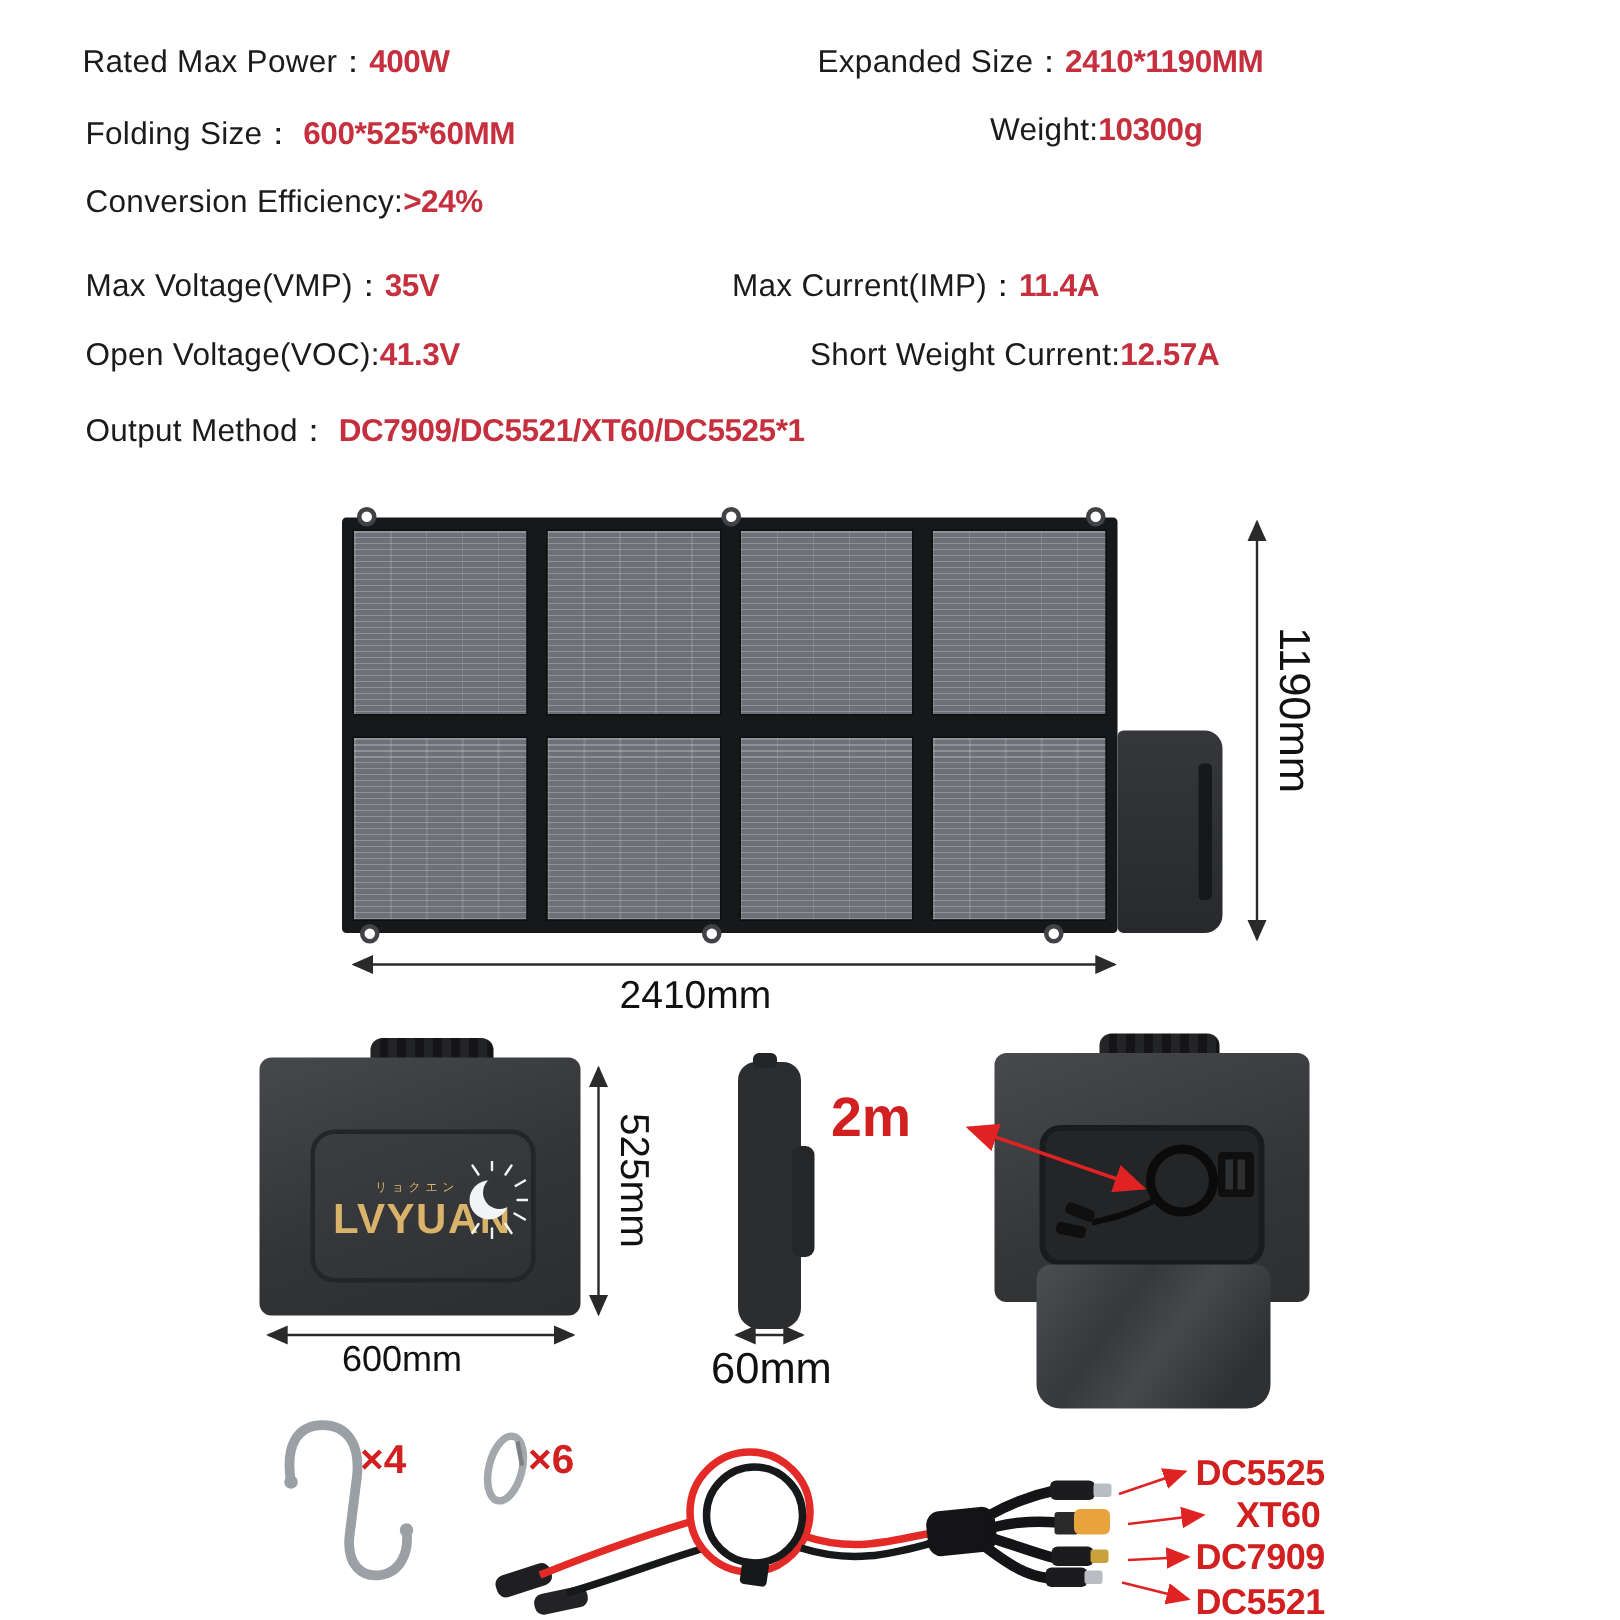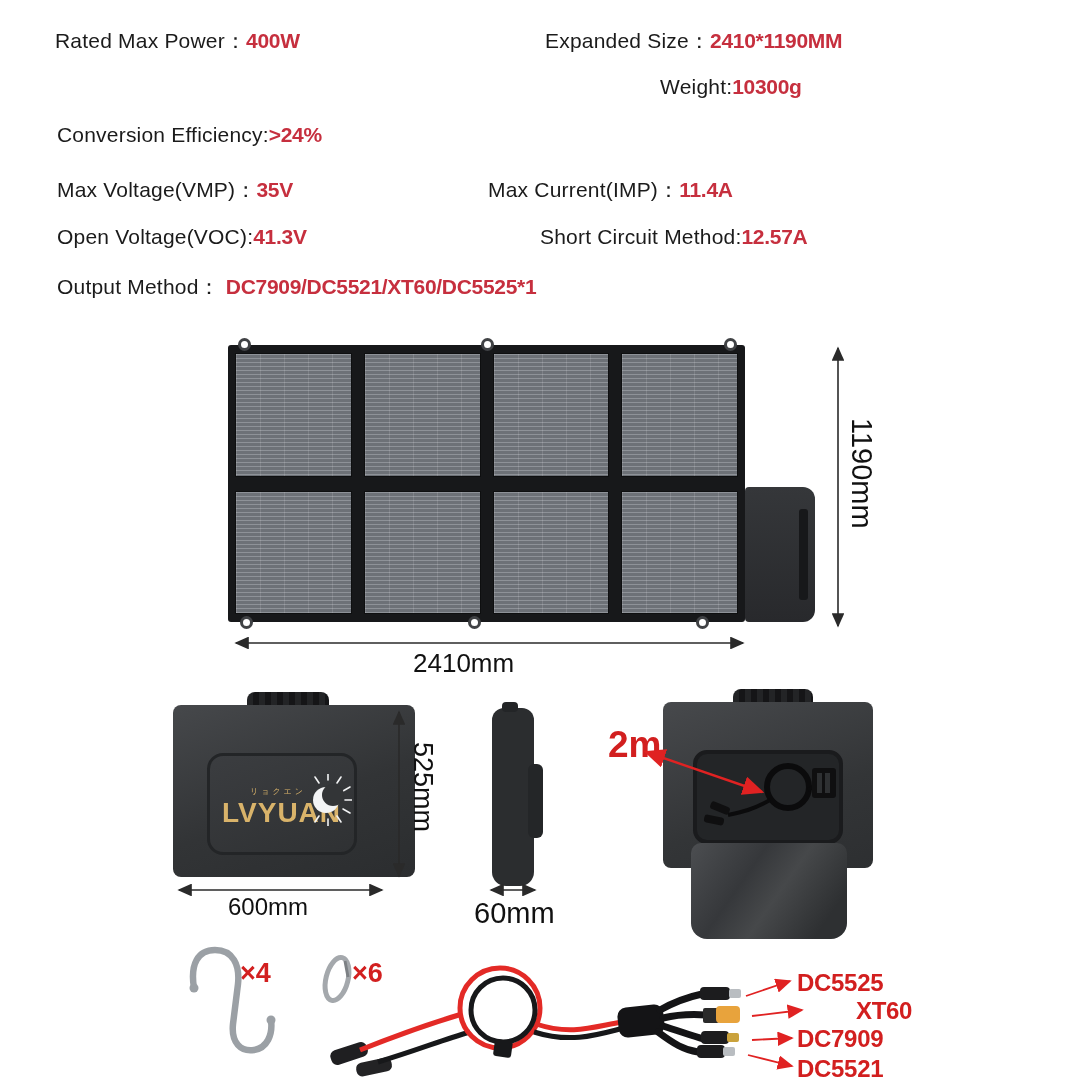--- a/index.html
+++ b/index.html
@@ -22,21 +22,21 @@
          background:linear-gradient(180deg,#35373a,#28292c);border-radius:4px 12px 12px 4px;}
   #panel-pouch:after{content:"";position:absolute;right:7px;top:22px;bottom:22px;width:9px;
          background:#17181a;border-radius:3px;}
   
   .dim{position:absolute;font-size:31px;color:#111;}
   .dim.vert{writing-mode:vertical-rl;}
   .red-note{position:absolute;color:#d21f1f;font-weight:700;}
   
   .handle{position:absolute;height:16px;border-radius:8px 8px 2px 2px;
           background:repeating-linear-gradient(90deg,#232426 0 6px,#151517 6px 12px);}
-  #bag-front{position:absolute;left:173px;top:705px;width:242px;height:172px;border-radius:8px;
+  #bag-front{position:absolute;left:173px;top:705px;width:214px;height:172px;border-radius:8px;
           background:linear-gradient(160deg,#46484b,#323436 55%,#2b2d2f);}
   #front-pocket{position:absolute;left:34px;top:48px;width:150px;height:102px;
           border:3px solid #232527;border-radius:16px;box-sizing:border-box;
           background:linear-gradient(160deg,#3b3d40,#2f3133);}
   #logo{position:absolute;left:12px;top:30px;width:112px;text-align:center;}
   #logo .jp{font-size:8px;color:#d9b36a;letter-spacing:3px;display:block;}
   #logo .en{font-size:28px;font-weight:700;color:#d9b36a;letter-spacing:1px;display:block;}
   #sunburst{position:absolute;left:94px;top:18px;}
   
   #side-view{position:absolute;left:492px;top:708px;width:42px;height:178px;background:#2b2d2f;
@@ -61,26 +61,27 @@
   .conn-label{position:absolute;color:#d21f1f;font-weight:700;font-size:24px;letter-spacing:-.3px;}
   .qty{position:absolute;color:#d21f1f;font-weight:700;font-size:27px;}
 </style>
 </head>
 <body>
 
 <div id="canvas">
 
   <div class="spec" style="left:55px;top:27px"><span>Rated Max Power：</span><span class="val">400W</span></div>
   <div class="spec" style="left:545px;top:27px"><span>Expanded Size：</span><span class="val">2410*1190MM</span></div>
+  <div class="spec" style="left:57px;top:75px"><span>Folding Size： </span><span class="val">600*525*60MM</span></div>
   <div class="spec" style="left:660px;top:75px"><span>Weight:</span><span class="val">10300g</span></div>
   <div class="spec" style="left:57px;top:123px"><span>Conversion Efficiency:</span><span class="val">&gt;24%</span></div>
   <div class="spec" style="left:57px;top:176px"><span>Max Voltage(VMP)：</span><span class="val">35V</span></div>
   <div class="spec" style="left:488px;top:176px"><span>Max Current(IMP)：</span><span class="val">11.4A</span></div>
   <div class="spec" style="left:57px;top:225px"><span>Open Voltage(VOC):</span><span class="val">41.3V</span></div>
-  <div class="spec" style="left:540px;top:225px"><span>Short Circuit Method:</span><span class="val">12.57A</span></div>
+  <div class="spec" style="left:540px;top:225px"><span>Short Weight Current:</span><span class="val">12.57A</span></div>
   <div class="spec" style="left:57px;top:273px"><span>Output Method： </span><span class="val">DC7909/DC5521/XT60/DC5525*1</span></div>
 
   <div id="panel">
     <div class="cell"></div>
     <div class="cell"></div>
     <div class="cell"></div>
     <div class="cell"></div>
     <div class="cell"></div>
     <div class="cell"></div>
     <div class="cell"></div>
@@ -125,27 +126,27 @@
   <div class="dim" style="left:228px;top:893px;font-size:24px">600mm</div>
 
   <div id="side-view"></div>
   <div class="dim" style="left:474px;top:897px;font-size:29px">60mm</div>
 
   <div class="handle" style="left:733px;top:689px;width:80px"></div>
   <div id="bag-back">
     <div id="back-compartment"></div>
   </div>
   <div id="bag-flap"></div>
-  <div class="red-note" style="left:608px;top:724px;font-size:37px">2m</div>
+  <div class="red-note" style="left:554px;top:724px;font-size:37px">2m</div>
 
   <div class="qty" style="left:240px;top:958px">×4</div>
   <div class="qty" style="left:352px;top:958px">×6</div>
 
   <div class="conn-label" style="left:797px;top:969px">DC5525</div>
-  <div class="conn-label" style="left:856px;top:997px">XT60</div>
+  <div class="conn-label" style="left:824px;top:997px">XT60</div>
   <div class="conn-label" style="left:797px;top:1025px">DC7909</div>
   <div class="conn-label" style="left:797px;top:1055px">DC5521</div>
 
   <svg id="overlay" width="1080" height="1080" viewBox="0 0 1080 1080">
     <defs>
       <marker id="ah-dark" markerWidth="9" markerHeight="8" refX="8" refY="4" orient="auto-start-reverse">
         <path d="M0,0 L9,4 L0,8 z" fill="#2a2a2a"></path>
       </marker>
       <marker id="ah-red" markerWidth="9" markerHeight="8" refX="8" refY="4" orient="auto-start-reverse">
         <path d="M0,0 L9,4 L0,8 z" fill="#e02222"></path>

